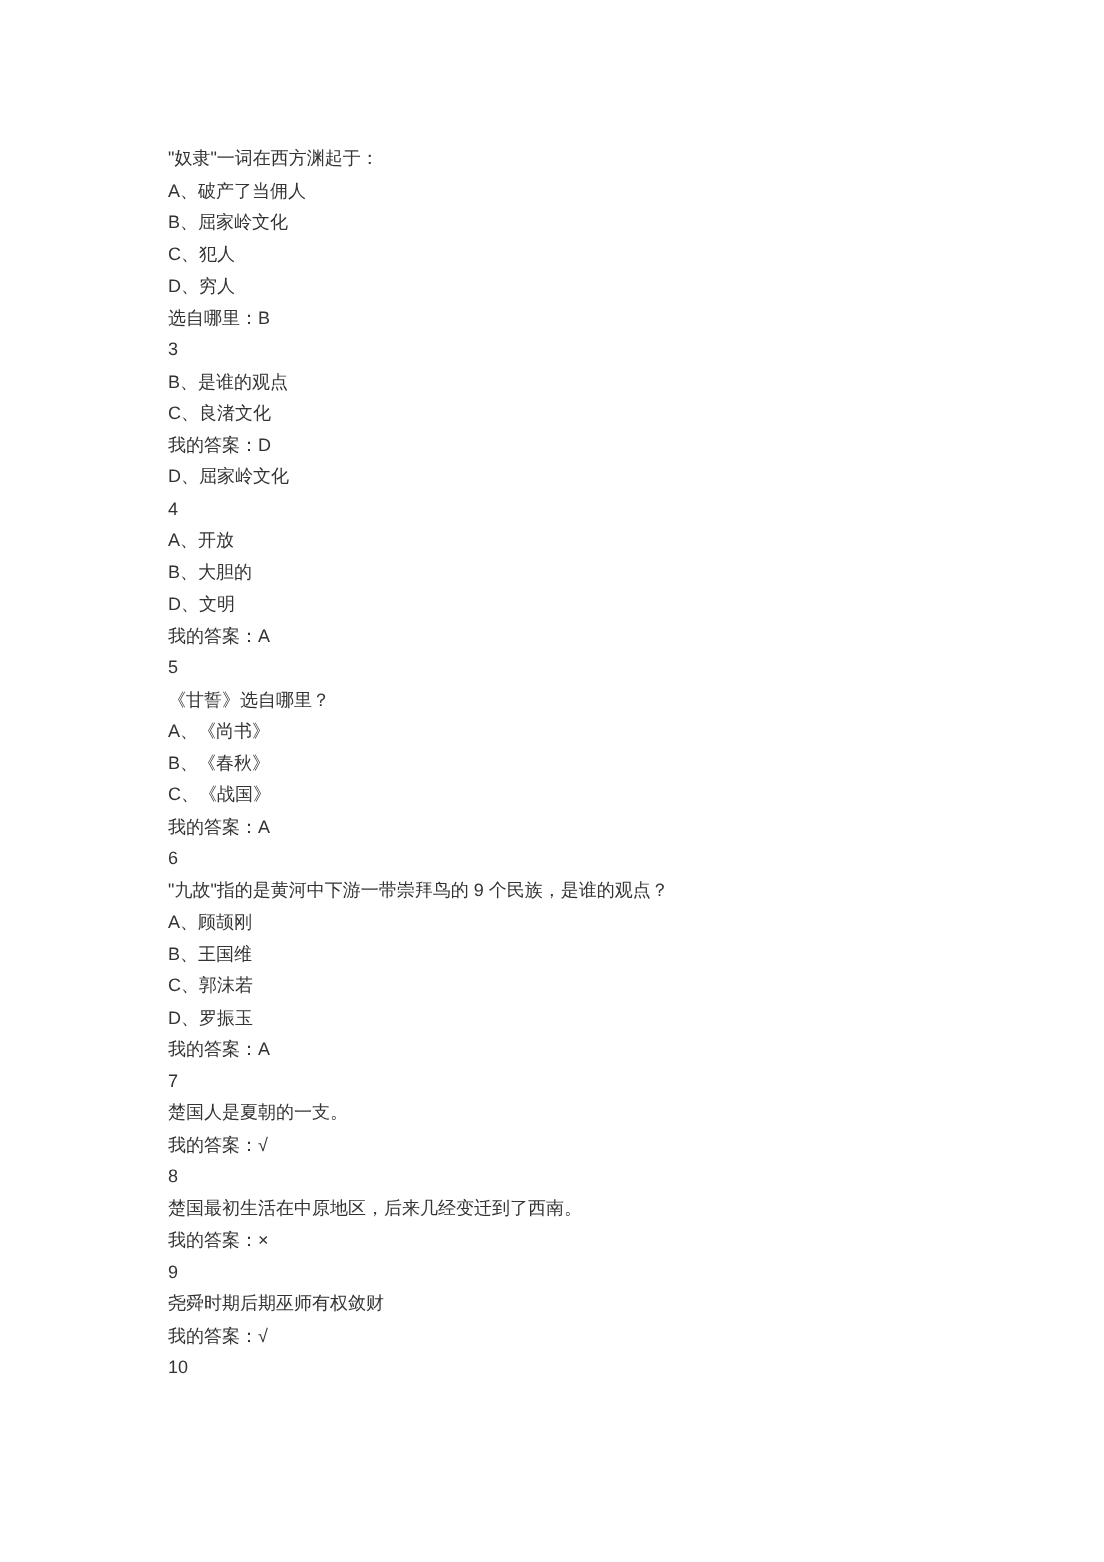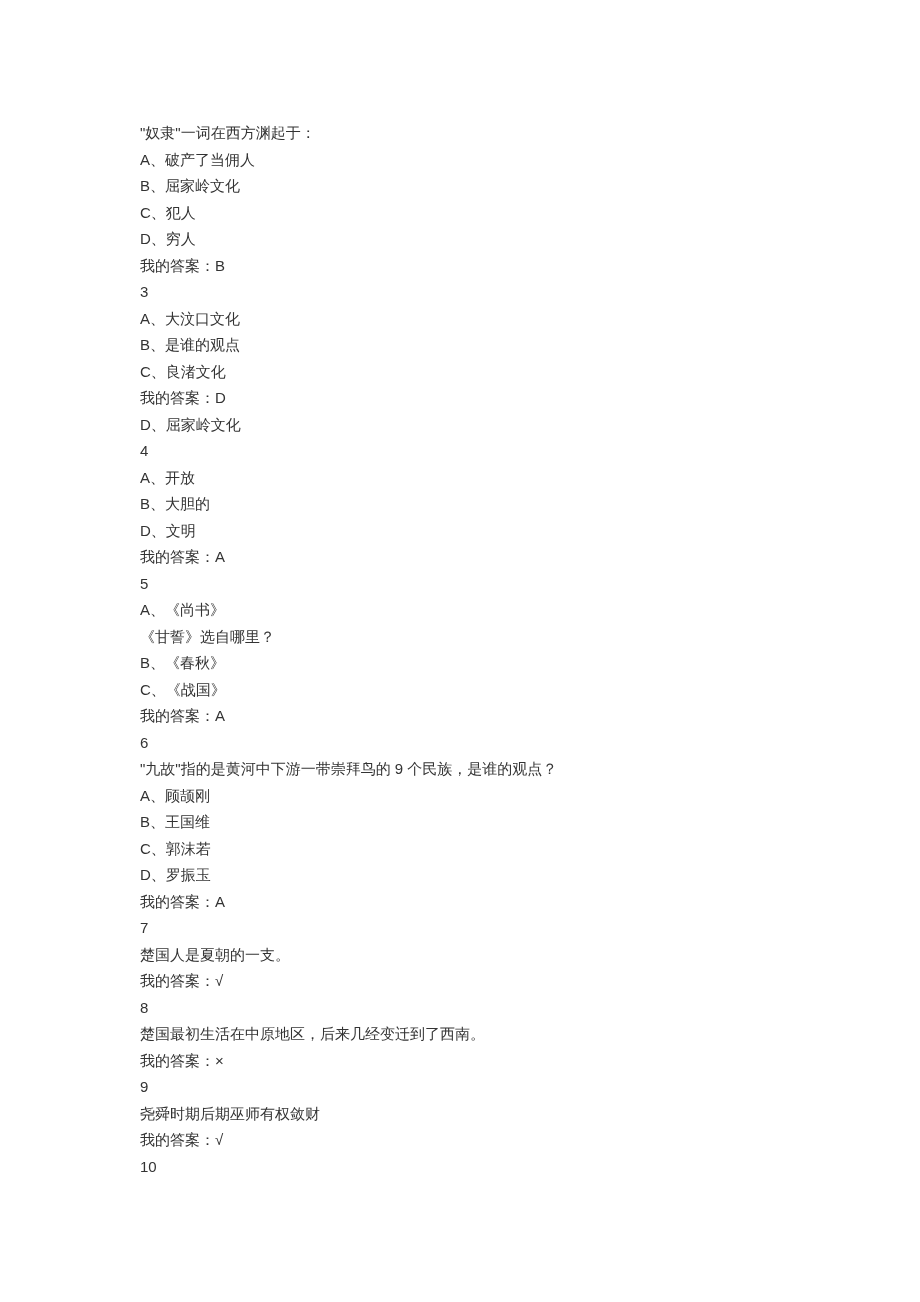--- a/index.html
+++ b/index.html
@@ -25,38 +25,37 @@
 </head>
 <body>
 
 <div class="page">
 
   <div class="line">"奴隶"一词在西方渊起于：</div>
   <div class="line">A、破产了当佣人</div>
   <div class="line">B、屈家岭文化</div>
   <div class="line">C、犯人</div>
   <div class="line">D、穷人</div>
-  <div class="line">我的答案：B</div>
+  <div class="line">选自哪里：B</div>
 
   <div class="line">3</div>
-  <div class="line">A、大汶口文化</div>
   <div class="line">B、是谁的观点</div>
   <div class="line">C、良渚文化</div>
   <div class="line">我的答案：D</div>
   <div class="line">D、屈家岭文化</div>
 
   <div class="line">4</div>
   <div class="line">A、开放</div>
   <div class="line">B、大胆的</div>
   <div class="line">D、文明</div>
   <div class="line">我的答案：A</div>
 
   <div class="line">5</div>
+  <div class="line">《甘誓》选自哪里？</div>
   <div class="line">A、《尚书》</div>
-  <div class="line">《甘誓》选自哪里？</div>
   <div class="line">B、《春秋》</div>
   <div class="line">C、《战国》</div>
   <div class="line">我的答案：A</div>
 
   <div class="line">6</div>
   <div class="line">"九故"指的是黄河中下游一带崇拜鸟的 9 个民族，是谁的观点？</div>
   <div class="line">A、顾颉刚</div>
   <div class="line">B、王国维</div>
   <div class="line">C、郭沫若</div>
   <div class="line">D、罗振玉</div>

